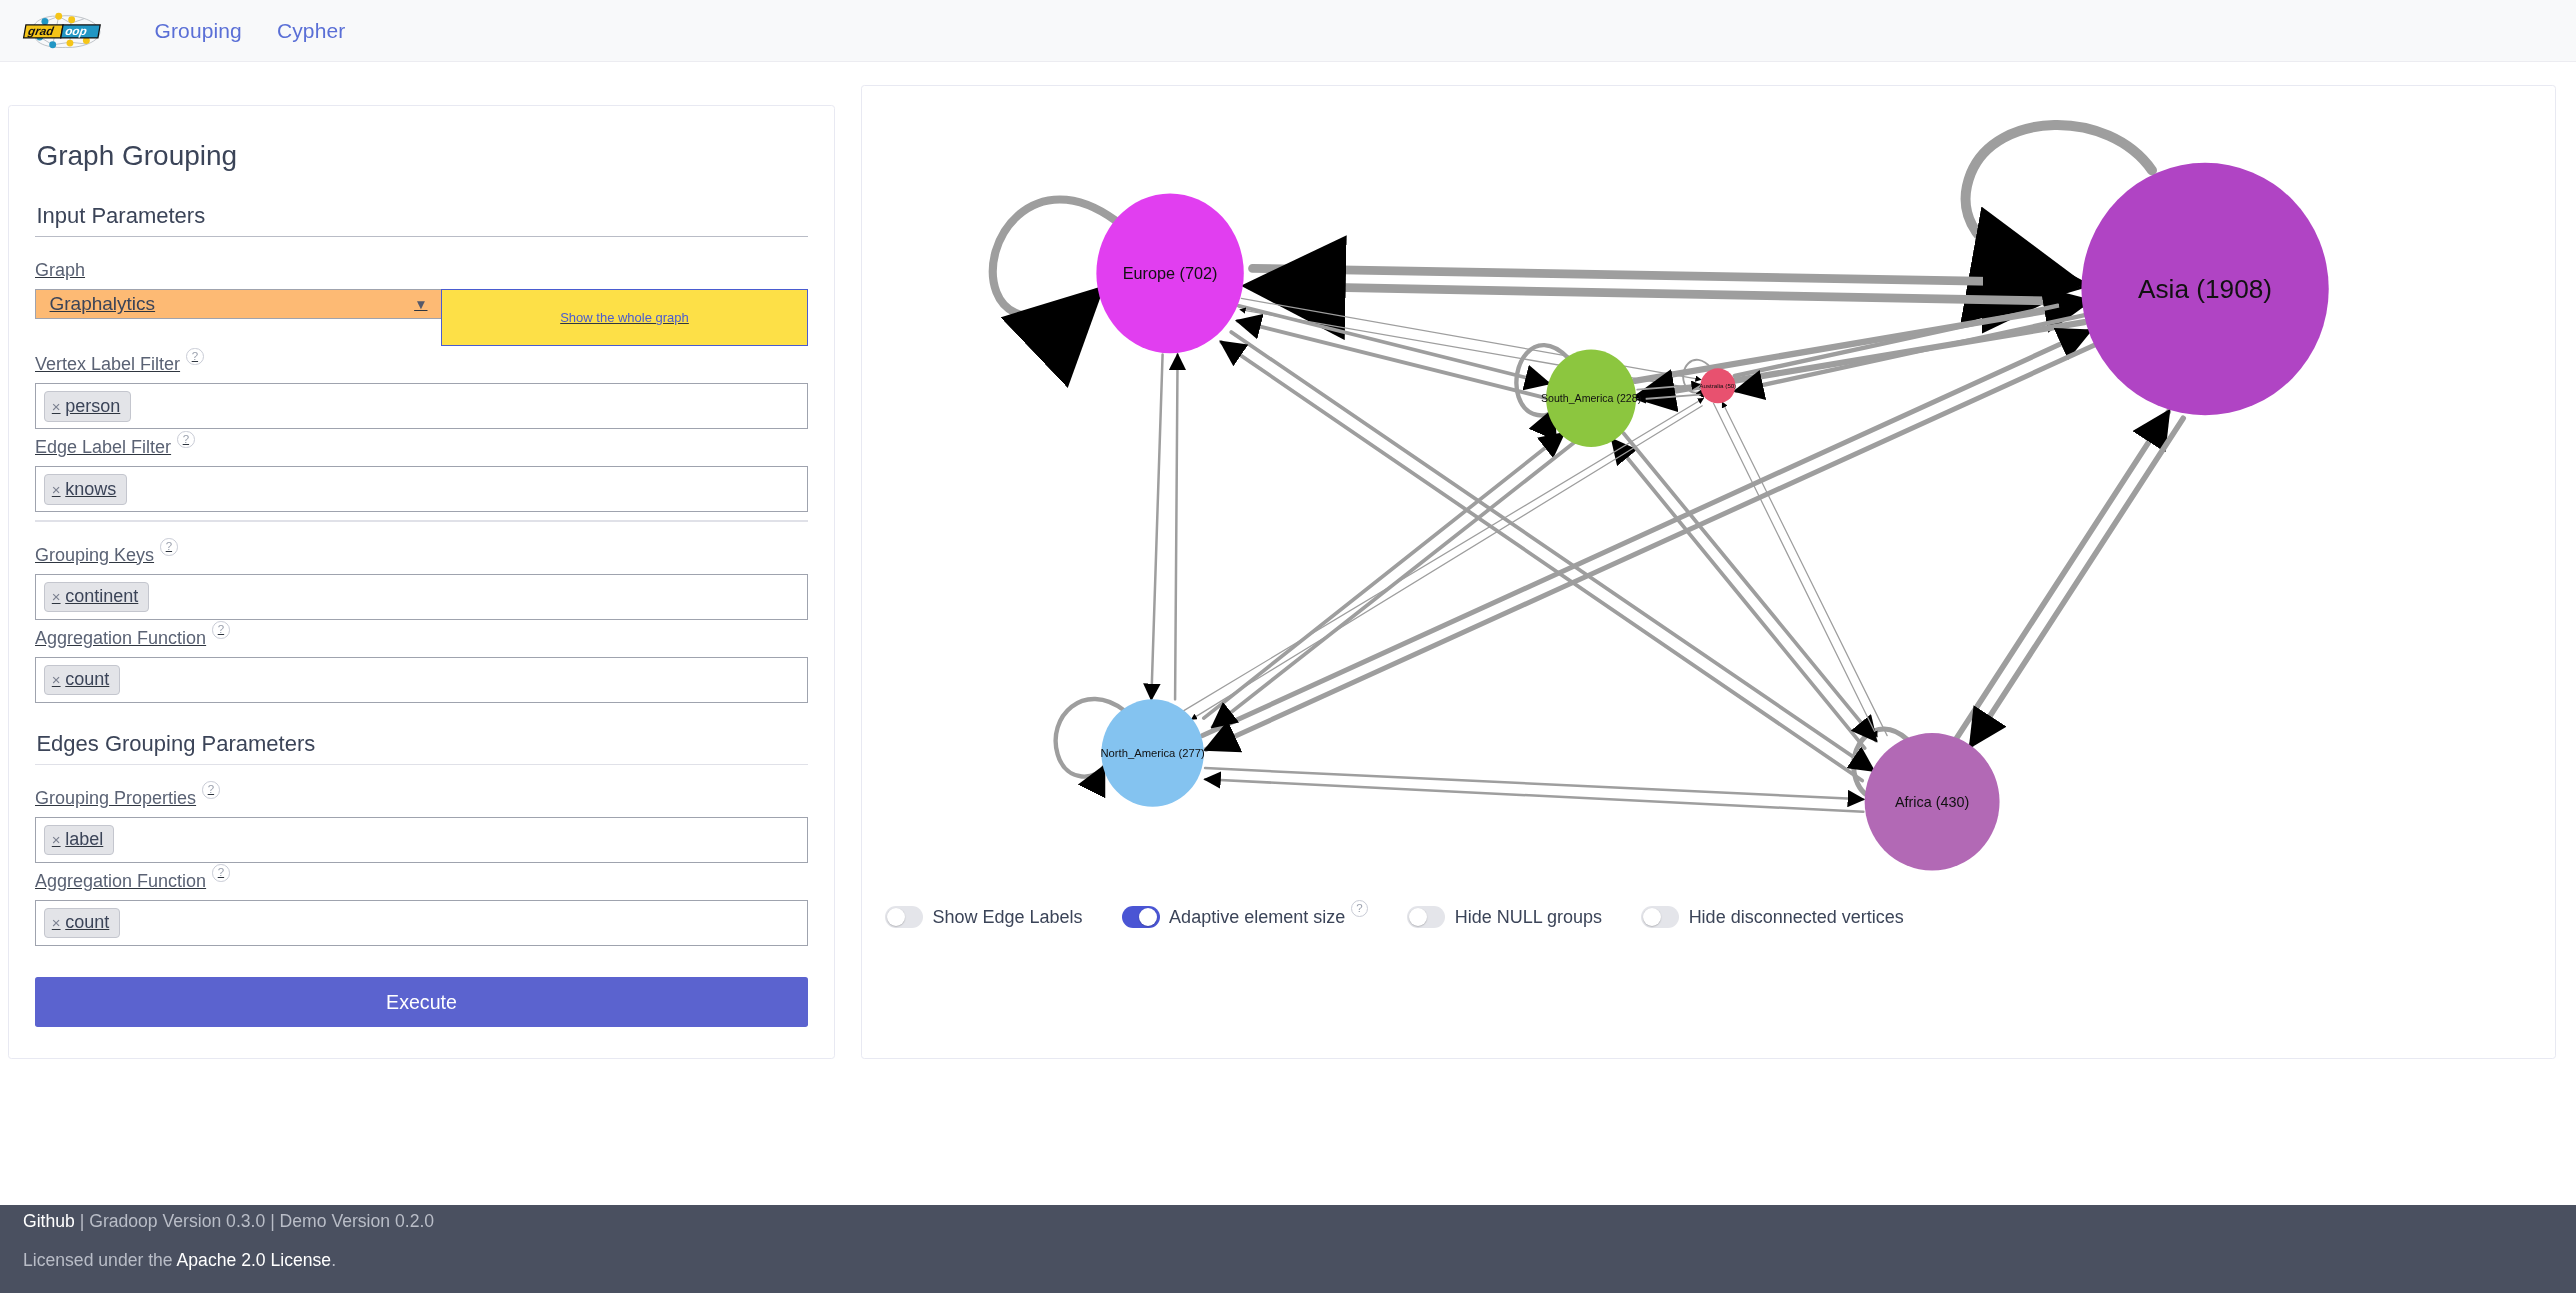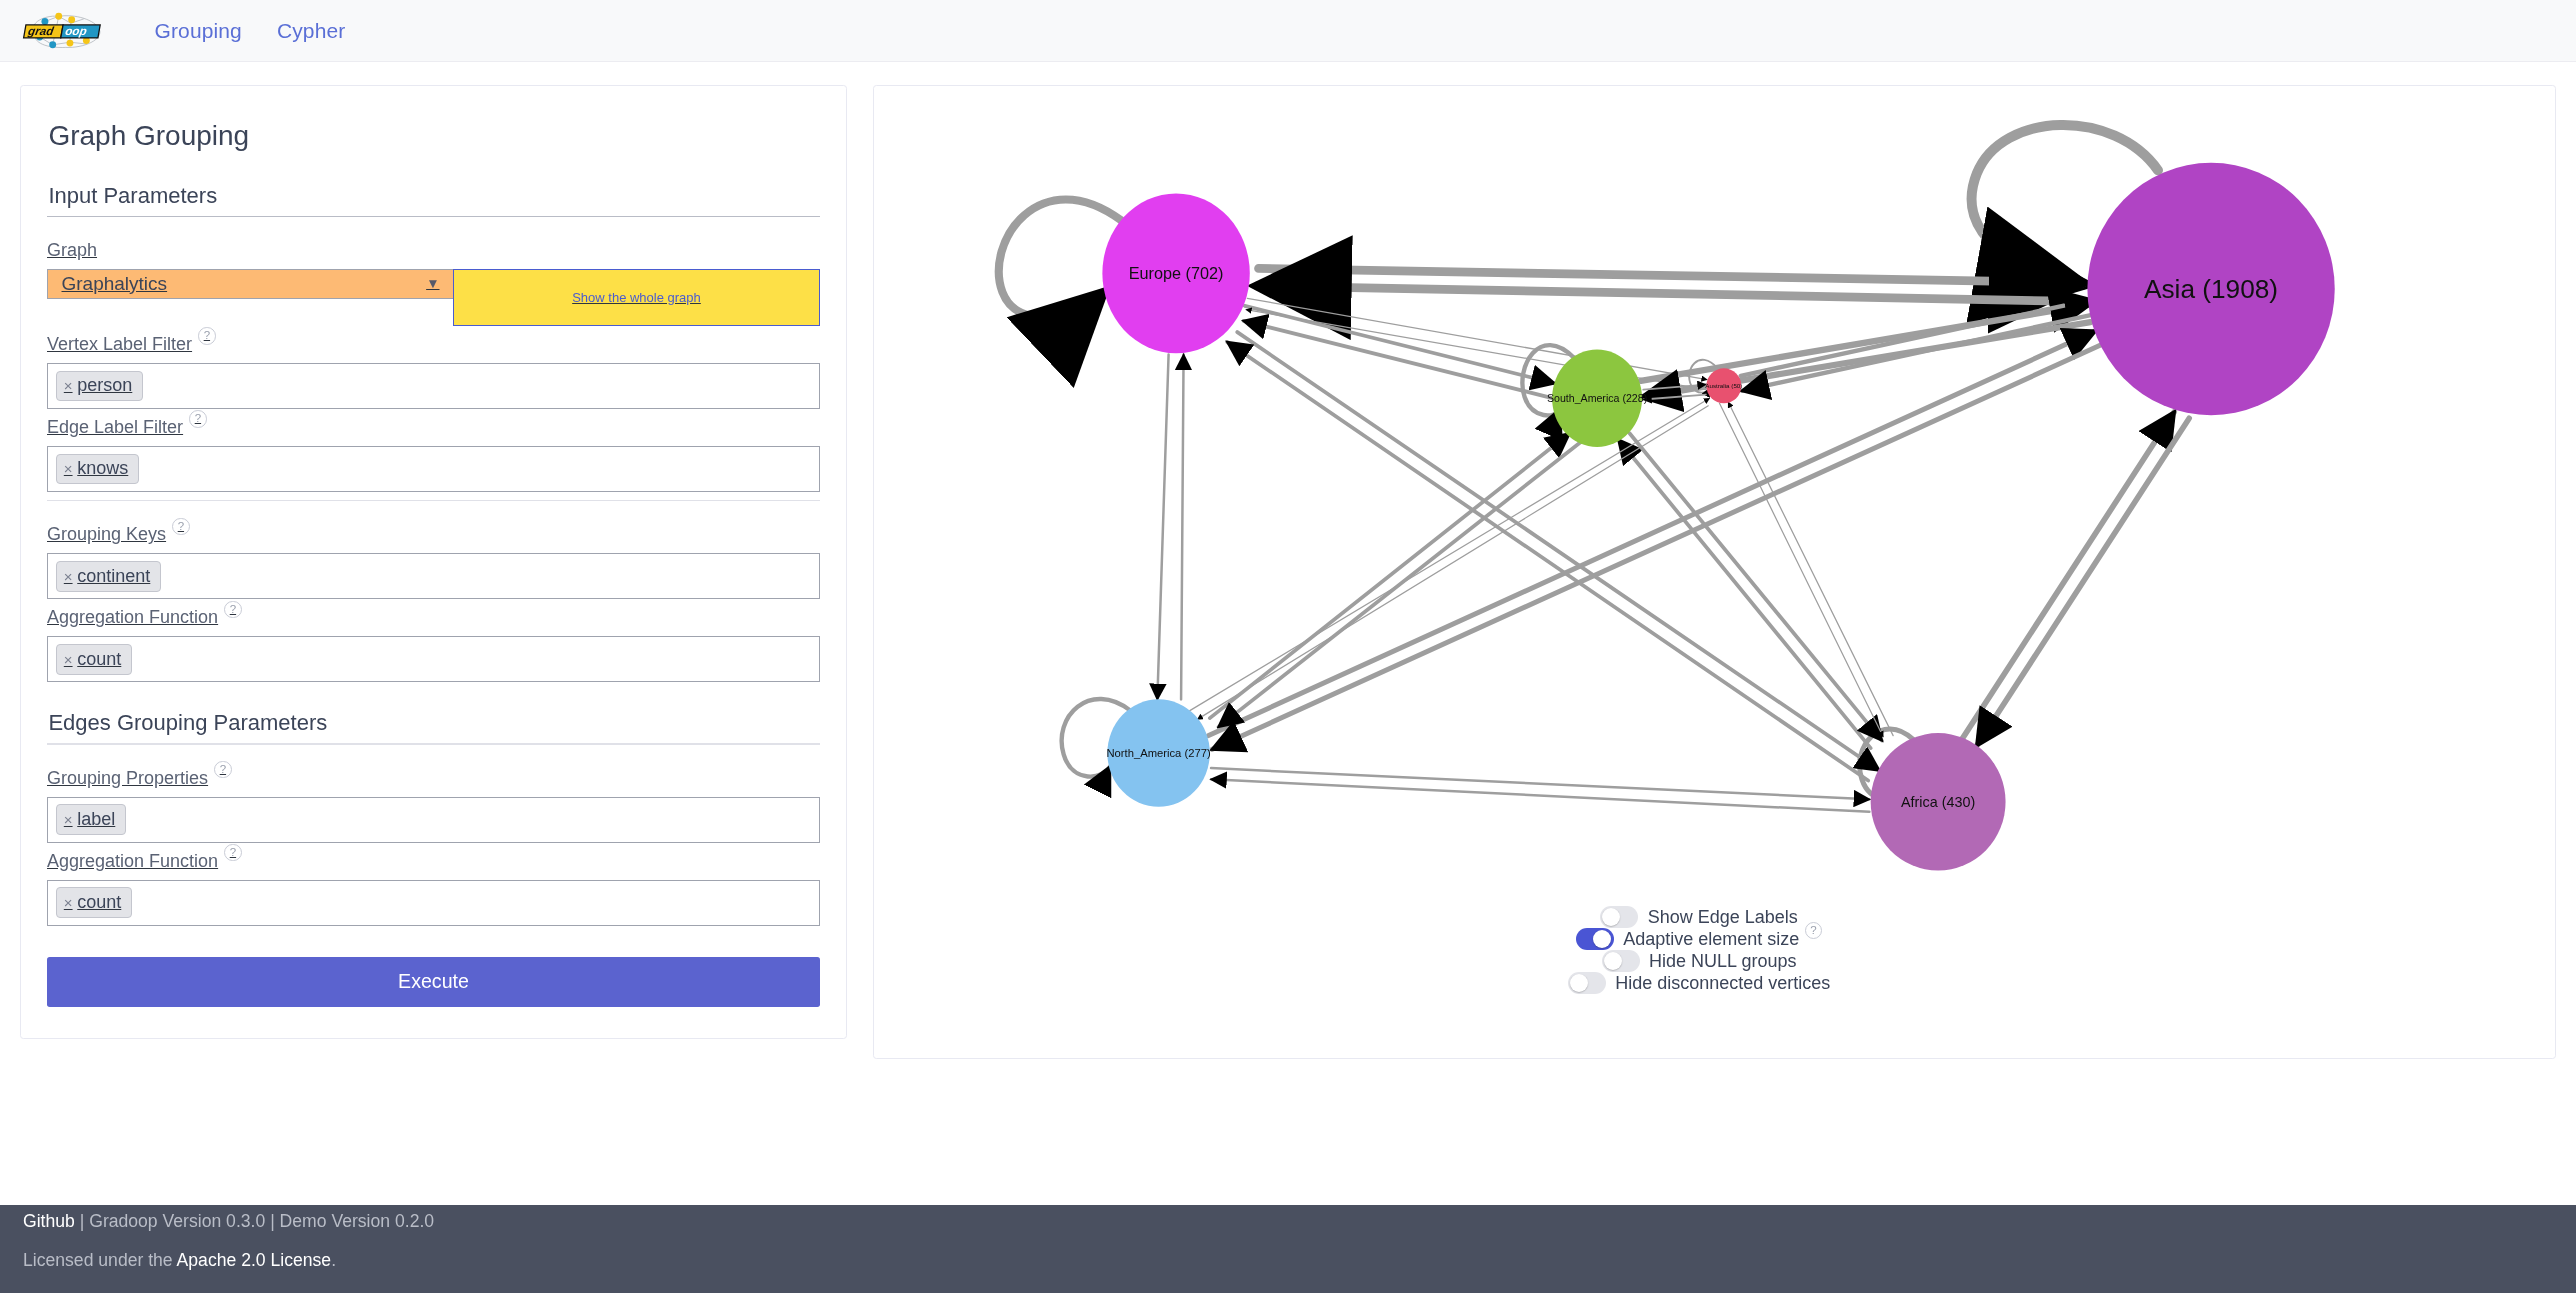--- a/index.html
+++ b/index.html
@@ -26,21 +26,21 @@
   .logo { width: 95px; height: 42px; display:block; margin-right: 23px; }
   .nav-link {
     color: #5a6fd6;
     font-size: 21px;
     text-decoration: none;
     padding: 0 17.6px;
     letter-spacing: 0.1px;
   }
 
   
-  .page { display: flex; padding: 23px 20px 0 20px; gap: 26px; align-items: flex-start; }
+  .page { display: flex; padding: 23px 20px 0 8px; gap: 26px; align-items: flex-end; }
 
   .card {
     background: #fff;
     border: 1.4px solid #e8e9f2;
     border-radius: 3.4px;
   }
 
   
   .sidebar { width: 827px; padding: 23px 26px 31px 26px; }
 
@@ -98,21 +98,21 @@
     font-family: "Liberation Sans", sans-serif;
   }
 
   
   .main { flex: 1; padding: 0; position: relative; height: 974px; }
   .graph-wrap { position: relative; width: 100%; height: 812px; }
   .graph-svg { display: block; width: 100%; height: 100%; }
 
   .view-options { padding: 8px 23px 20px 23px; }
   .view-title { font-size: 24px; color: #3b4458; margin-bottom: 19px; }
-  .toggle-row { display: flex; align-items: center; gap: 0; flex-direction: column; }
+  .toggle-row { display: flex; align-items: center; gap: 8px; }
   .toggle-item { display: flex; align-items: center; gap: 9.5px; margin-right: 31px; }
   .switch {
     width: 38px; height: 22px; border-radius: 11.5px;
     background: #e4e5ea; position: relative; flex: none; cursor: pointer;
   }
   .switch .knob {
     position: absolute; top: 2px; left: 2px;
     width: 18px; height: 18px; border-radius: 50%;
     background: #fff; box-shadow: 0 0.7px 1.4px rgba(0,0,0,.25);
   }

